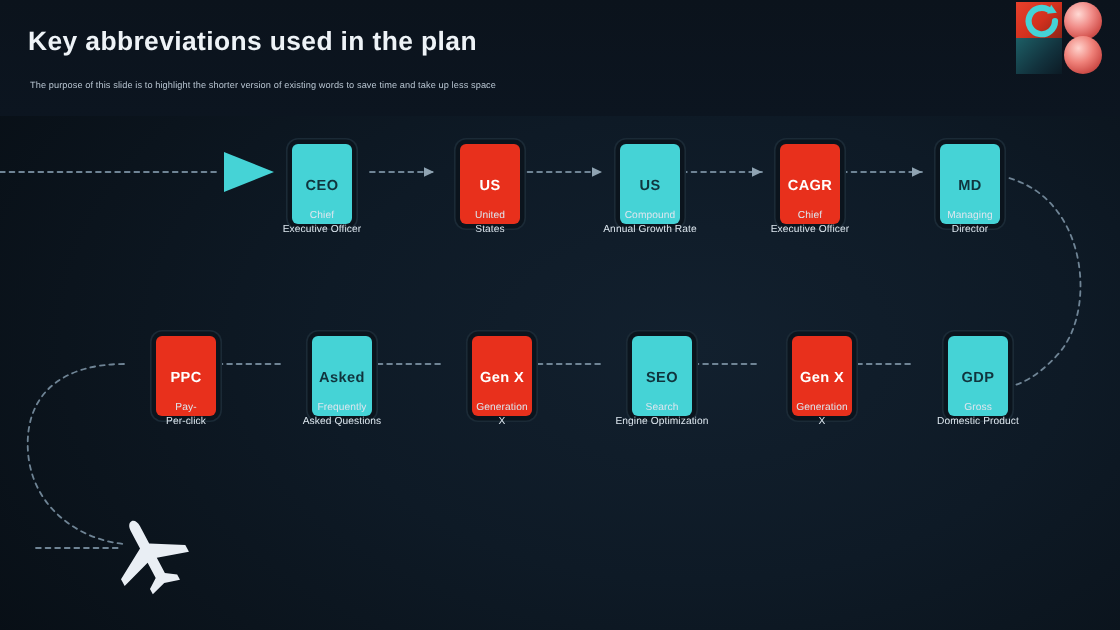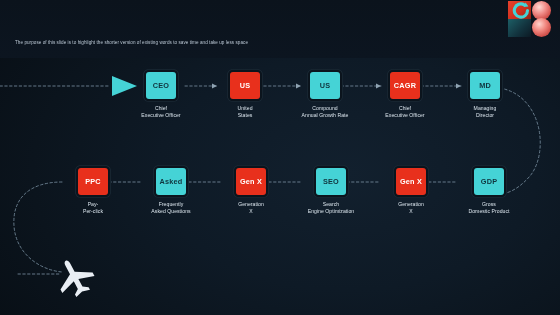--- a/index.html
+++ b/index.html
@@ -45,21 +45,21 @@
   .lg-circ-b { left:24px; top:17px; width:19px; height:19px; border-radius:50%;
     background:radial-gradient(circle at 38% 32%, #ffd3cd 0%, #ef8179 42%, #cf4f4a 72%, #7e2a2b 100%); }
   .lg-arrow { position:absolute; left:4px; top:1px; width:19px; height:17px; }
   
   .flow { position:absolute; left:0; top:58px; width:560px; height:257px; }
   .svg-layer { position:absolute; left:0; top:0; width:560px; height:257px; }
   
   .node { position:absolute; width:74px; }
   .chip {
     position:absolute; left:50%; transform:translateX(-50%);
-    width:30px; height:27px; border-radius:3px;
+    width:30px; height:40px; border-radius:3px;
     display:flex; align-items:center; justify-content:center;
     font-size:7.3px; font-weight:bold; letter-spacing:0.2px;
     box-shadow:0 0 0 2.2px #0b141d, 0 0 0 3px #1b2a36;
   }
   .chip.teal { background:#45d3d6; color:#10343d; }
   .chip.red  { background:#e8301c; color:#ffffff; }
   .caption {
     position:absolute; left:0; top:33px; width:74px;
     text-align:center; font-size:5.1px; line-height:7.4px;
     color:#dce6ee; letter-spacing:0.05px;
@@ -67,20 +67,21 @@
   
   .plane { position:absolute; left:52px; top:198px; width:46px; height:42px; }
 </style>
 </head>
 <body>
 
 <div class="slide">
 
   <div class="header">
     <div class="hdr-band"></div>
+    <div class="title">Key abbreviations used in the plan</div>
     <div class="subtitle">The purpose of this slide is to highlight the shorter version of existing words to save time and take up less space</div>
 
     <div class="logo">
       <div class="logo-cell lg-sq-red"></div>
       <div class="logo-cell lg-sq-dark"></div>
       <div class="logo-cell lg-circ-a"></div>
       <div class="logo-cell lg-circ-b"></div>
       <svg class="lg-arrow" viewBox="0 0 19 17">
         <path d="M15.5 8.5a6.6 6.6 0 1 1-3.3-5.7" fill="none" stroke="#45d3d6" stroke-width="3.1" stroke-linecap="round"></path>
         <path d="M13.6 0.4 L16.4 4.4 L11.6 4.9 Z" fill="#45d3d6"></path>

